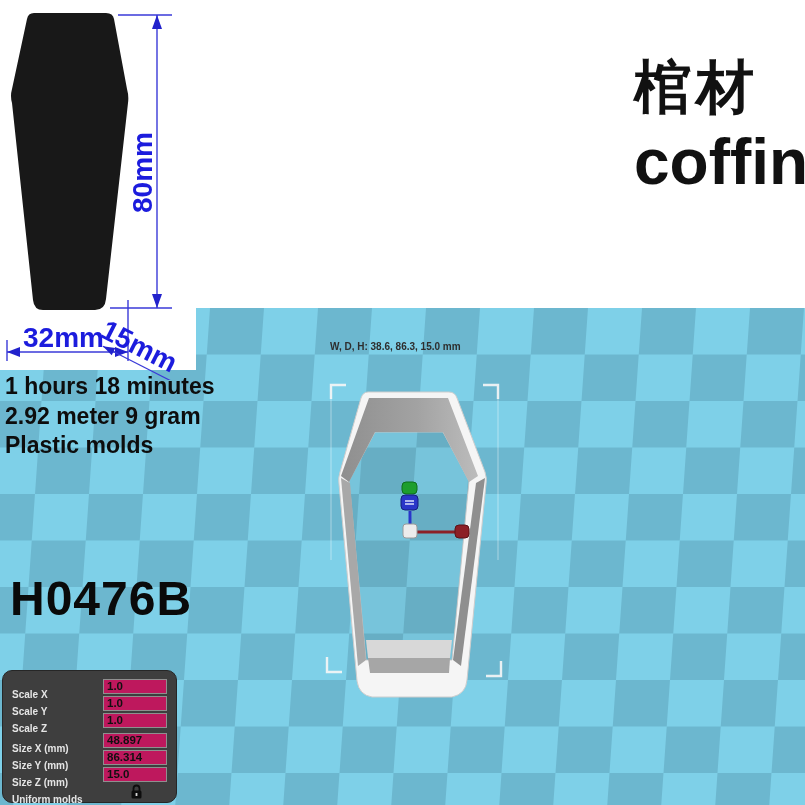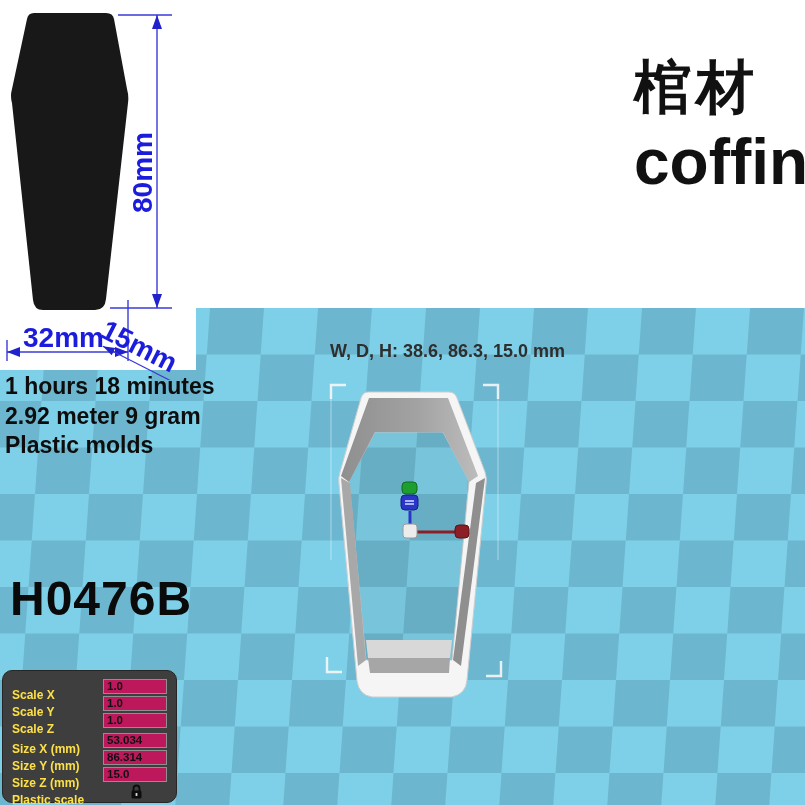--- a/index.html
+++ b/index.html
@@ -21,34 +21,34 @@
   .dim-text{font-family:"Liberation Sans", sans-serif;font-weight:bold;font-size:28px;}
 
   
   .title{position:absolute;left:634px;top:58px;color:#111;line-height:1.0;}
   .title .cn{font-size:58px;font-weight:900;letter-spacing:4px;}
   .title .en{font-size:64px;font-weight:800;margin-top:14px;}
 
   .stats{position:absolute;left:5px;top:372px;color:#0d0d0d;font-weight:700;
          font-size:23px;line-height:29.5px;white-space:nowrap;}
 
-  .wdh{position:absolute;left:330px;top:341px;color:#2e2e2e;font-weight:700;font-size:18px;}
+  .wdh{position:absolute;left:330px;top:341px;color:#2e2e2e;font-weight:700;font-size:10px;}
 
   .code{position:absolute;left:10px;top:571px;color:#0a0a0a;font-weight:800;font-size:48px;
         letter-spacing:1px;}
 
   
   .model-svg{position:absolute;left:315px;top:372px;width:200px;height:345px;}
 
   
   .panel{position:absolute;left:2px;top:670px;width:175px;height:133px;background:#3e3e3e;
          border-radius:10px;border:1px solid #262626;box-sizing:border-box;padding:8px 9px 6px 9px;}
   .prow{display:flex;align-items:center;margin-bottom:2px;height:15px;}
   .prow.gap{margin-top:5px;}
-  .plabel{flex:1;color:#fde047;font-weight:700;font-size:12px;white-space:nowrap;margin-top:16px;}
+  .plabel{flex:1;color:#e5e5e5;font-weight:700;font-size:10px;white-space:nowrap;margin-top:16px;}
   .pfield{width:56px;height:13px;background:#be185d;border:1px solid #8f8f8f;color:#101010;
           font-weight:700;font-size:11.5px;line-height:13px;padding:0 3px;}
   .lockwrap{width:62px;display:flex;justify-content:center;}
 </style>
 </head>
 <body>
 
 <div class="stage">
 
   <div class="plate">
@@ -152,32 +152,32 @@
     <div class="prow">
       <span class="plabel">Scale Y</span>
       <span class="pfield">1.0</span>
     </div>
     <div class="prow">
       <span class="plabel">Scale Z</span>
       <span class="pfield">1.0</span>
     </div>
     <div class="prow gap">
       <span class="plabel">Size X (mm)</span>
-      <span class="pfield">53.034</span>
+      <span class="pfield">48.897</span>
     </div>
     <div class="prow">
       <span class="plabel">Size Y (mm)</span>
       <span class="pfield">86.314</span>
     </div>
     <div class="prow">
       <span class="plabel">Size Z (mm)</span>
       <span class="pfield">15.0</span>
     </div>
     <div class="prow">
-      <span class="plabel">Plastic scale</span>
+      <span class="plabel">Uniform molds</span>
       <span class="lockwrap">
         <svg width="13" height="15" viewBox="0 0 13 15">
           <rect x="1.5" y="6.5" width="10" height="8" rx="1.5" fill="#0d0d0d"></rect>
           <path d="M 3.5 7 V 4.5 Q 3.5 1.5 6.5 1.5 Q 9.5 1.5 9.5 4.5 V 7" fill="none" stroke="#0d0d0d" stroke-width="1.8"></path>
           <rect x="5.6" y="9" width="1.8" height="3" fill="#d6d6d6"></rect>
         </svg>
       </span>
     </div>
   </div>
 

